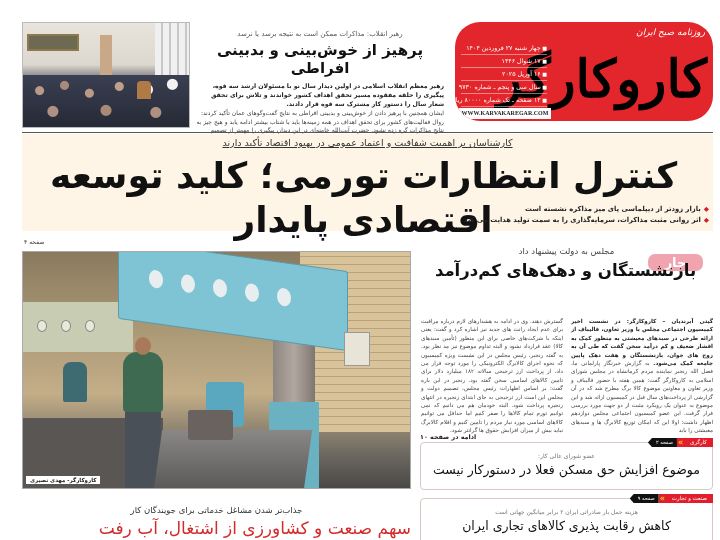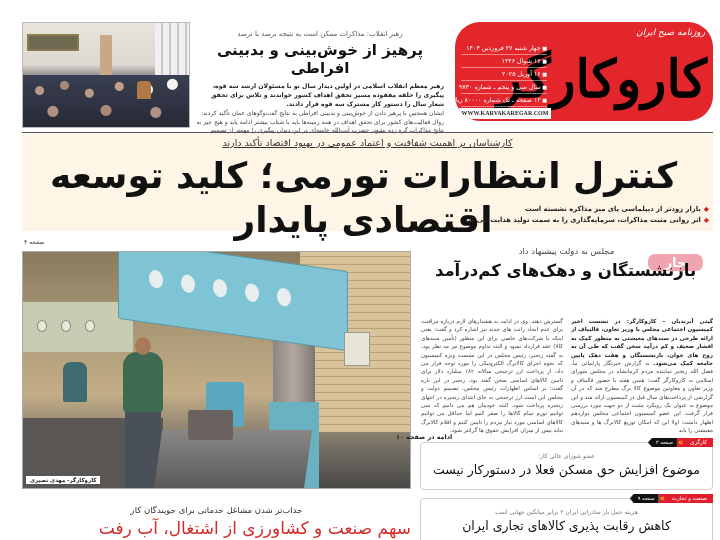--- a/index.html
+++ b/index.html
@@ -80,21 +80,21 @@
   #left-headline { left: 22px; top: 517px; width: 389px; font-size: 17px; color: #d32a2a; text-align: right; direction: rtl; line-height: 22px; }
 
   
   #story-tag { left: 648px; top: 254px; width: 55px; height: 17px; background: rgba(228,90,110,0.55); color: #fff; font-size: 13px; font-weight: bold; text-align: center; line-height: 17px; direction: rtl; border-radius: 7px; }
   #story-kicker { left: 420px; top: 246px; width: 293px; font-size: 8.5px; color: #444; text-align: center; direction: rtl; }
   #story-headline { left: 418px; top: 260px; width: 295px; font-size: 16.5px; font-weight: bold; color: #111; text-align: center; direction: rtl; line-height: 21px; }
   .story-col { top: 317px; width: 142px; font-size: 5.6px; line-height: 8.4px; color: #444; direction: rtl; text-align: justify; }
   #story-col-right { left: 571px; }
   #story-col-left { left: 421px; }
   .story-col .strong { font-weight: bold; color: #222; }
-  #story-continue { left: 396px; top: 433px; font-size: 6.4px; font-weight: bold; color: #222; direction: rtl; }
+  #story-continue { left: 420px; top: 433px; font-size: 6.4px; font-weight: bold; color: #222; direction: rtl; }
 
   
   .box { left: 420px; width: 293px; border: 1px solid #d7c8c4; border-radius: 4px; background: #fff; }
   #box1 { top: 442px; height: 48px; }
   #box2 { top: 498px; height: 50px; }
   .ribbon { position: absolute; right: -1px; top: -5px; height: 9px; display: flex; direction: ltr; }
   .ribbon .page { background: #111; color: #fff; font-size: 5px; line-height: 9px; padding: 0 4px 0 8px; clip-path: polygon(4px 0, 100% 0, 100% 100%, 4px 100%, 0 50%); }
   .ribbon .chev { color: #f5c51a; font-size: 8px; line-height: 9px; font-weight: bold; background: #e21d2c; padding: 0 1px; }
   .ribbon .section { background: #e21d2c; color: #fff; font-size: 5.5px; line-height: 9px; padding: 0 6px; direction: rtl; }
   .box .kicker { position: absolute; left: 0; right: 0; top: 9px; font-size: 6px; color: #777; text-align: center; direction: rtl; }

